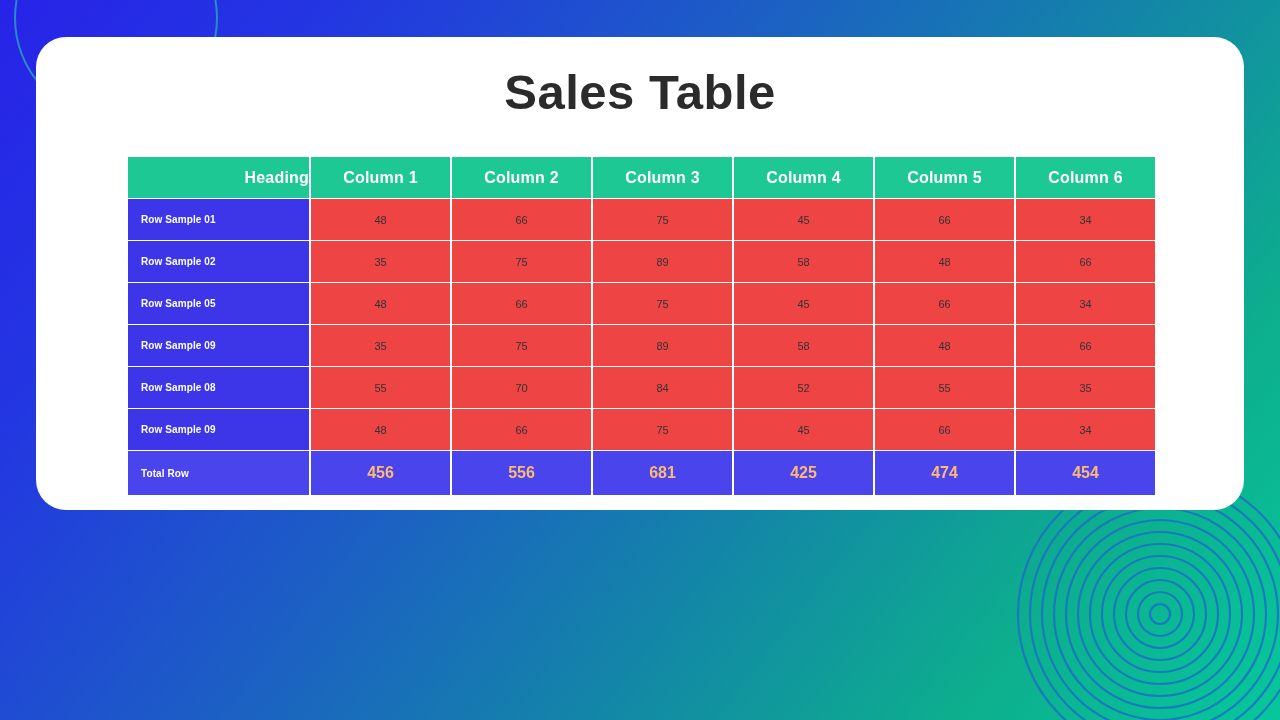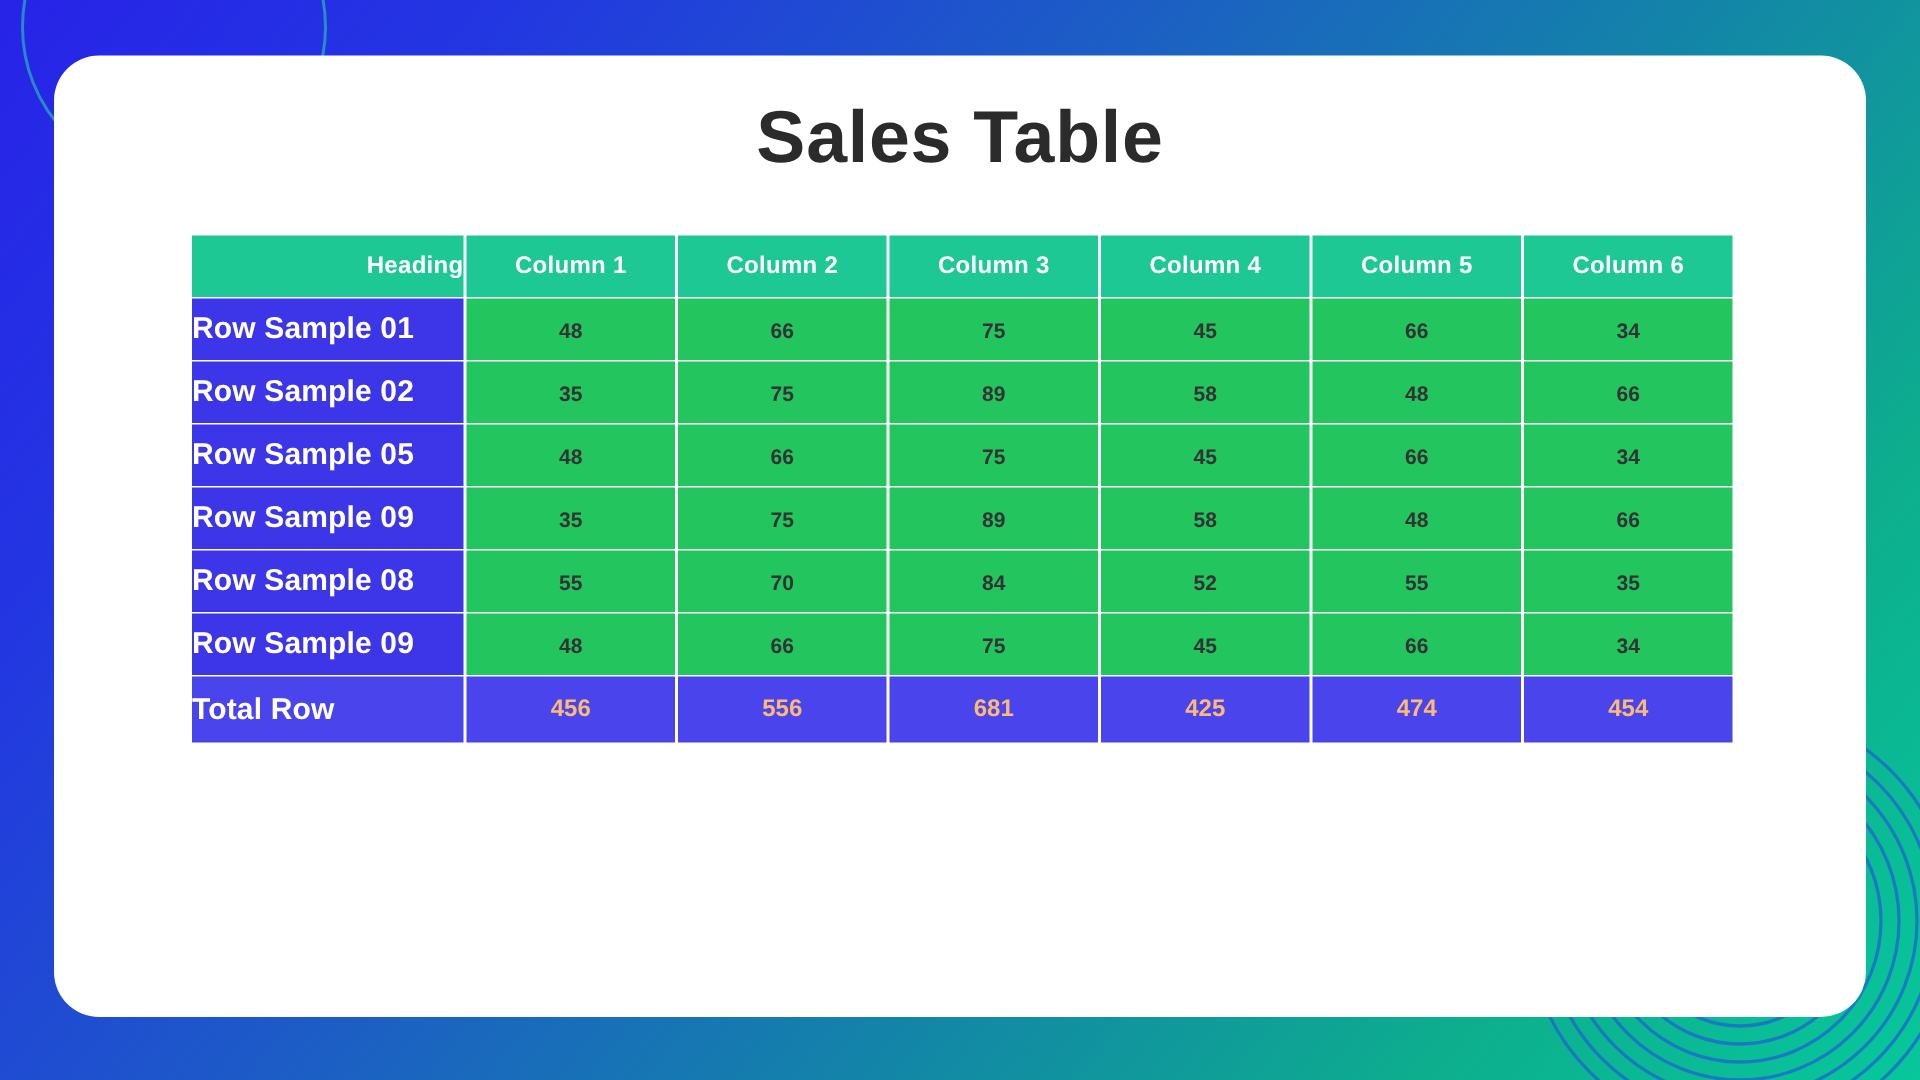--- a/index.html
+++ b/index.html
@@ -44,21 +44,21 @@
     width: 300px;
     height: 300px;
   }
 
   
   #card {
     position: absolute;
     left: 36px;
     top: 37px;
     width: 1208px;
-    height: 641px;
+    height: 473px;
     background: #ffffff;
     border-radius: 30px;
     box-sizing: border-box;
   }
 
   #title {
     position: absolute;
     left: 0;
     top: 27px;
     width: 100%;
@@ -110,33 +110,33 @@
   }
   thead th.head-col {
     text-align: center;
     margin-left: 24px;
   }
 
   
   tbody td.row-label {
     background: #3C36E8;
     color: #ffffff;
-    font-size: 20px;
+    font-size: 10px;
     font-weight: 700;
     letter-spacing: 0.1px;
     text-align: left;
-    padding-left: 0;
+    padding-left: 13px;
     height: 41px;
   }
 
   tbody td.cell {
-    background: #22c55e;
+    background: #ef4444;
     color: #333333;
-    font-size: 14px;
-    font-weight: 700;
+    font-size: 11px;
+    font-weight: 400;
     text-align: center;
     height: 41px;
   }
 
   
   tbody tr.total-row td.row-label {
     background: #4A44EC;
     font-weight: 700;
     height: 44px;
   }

